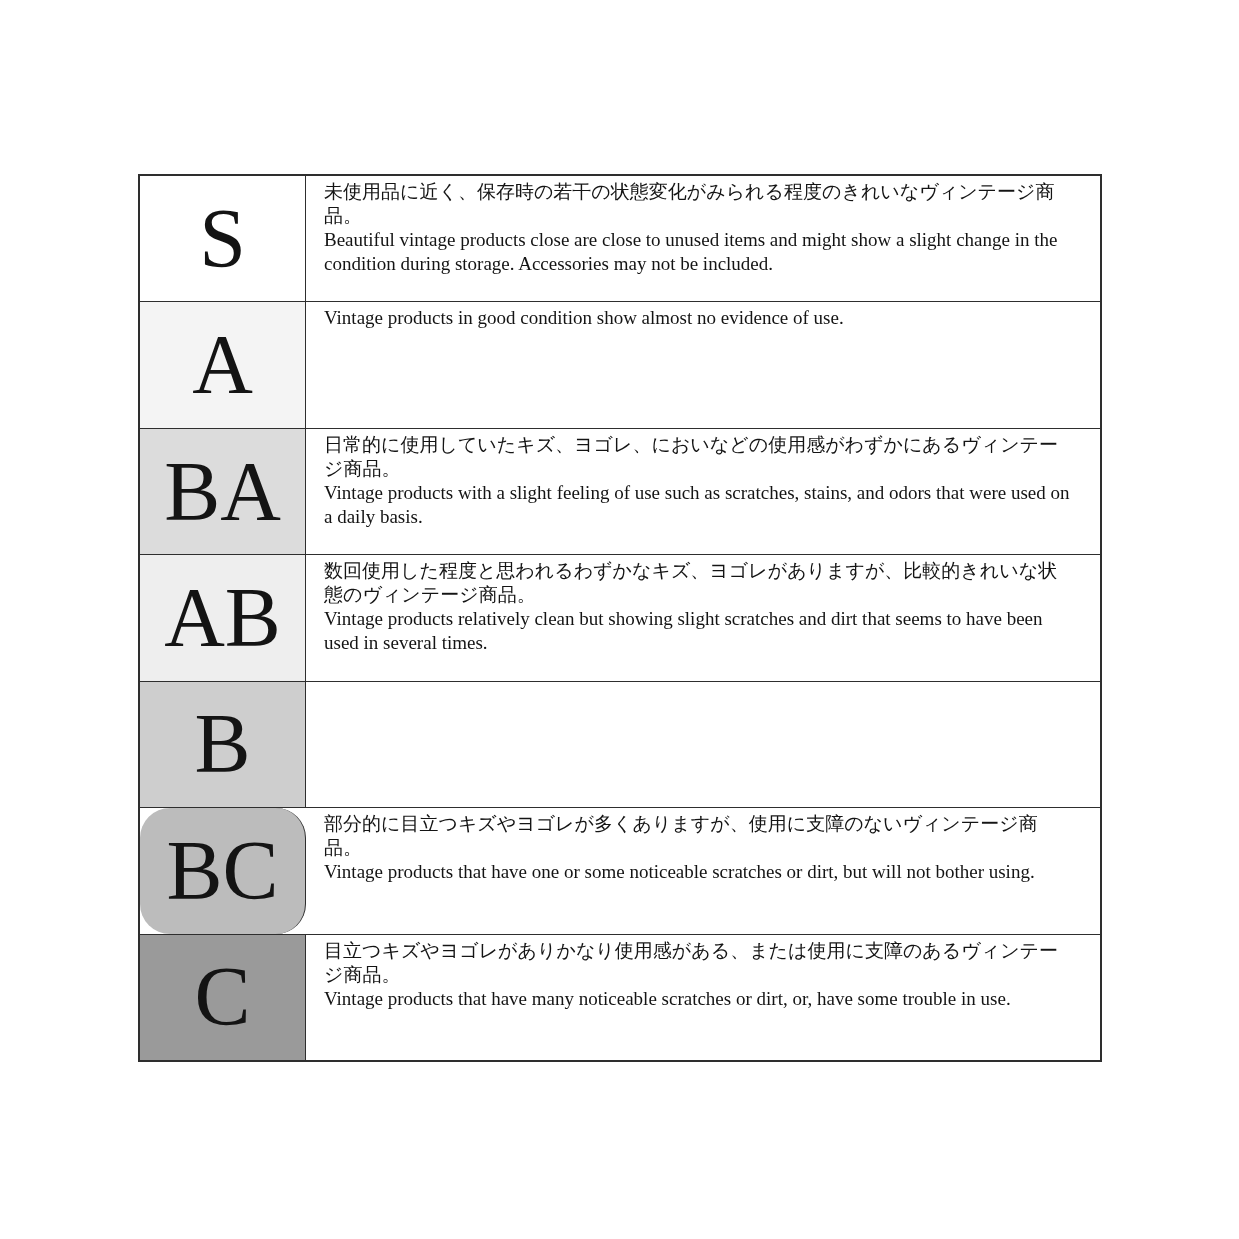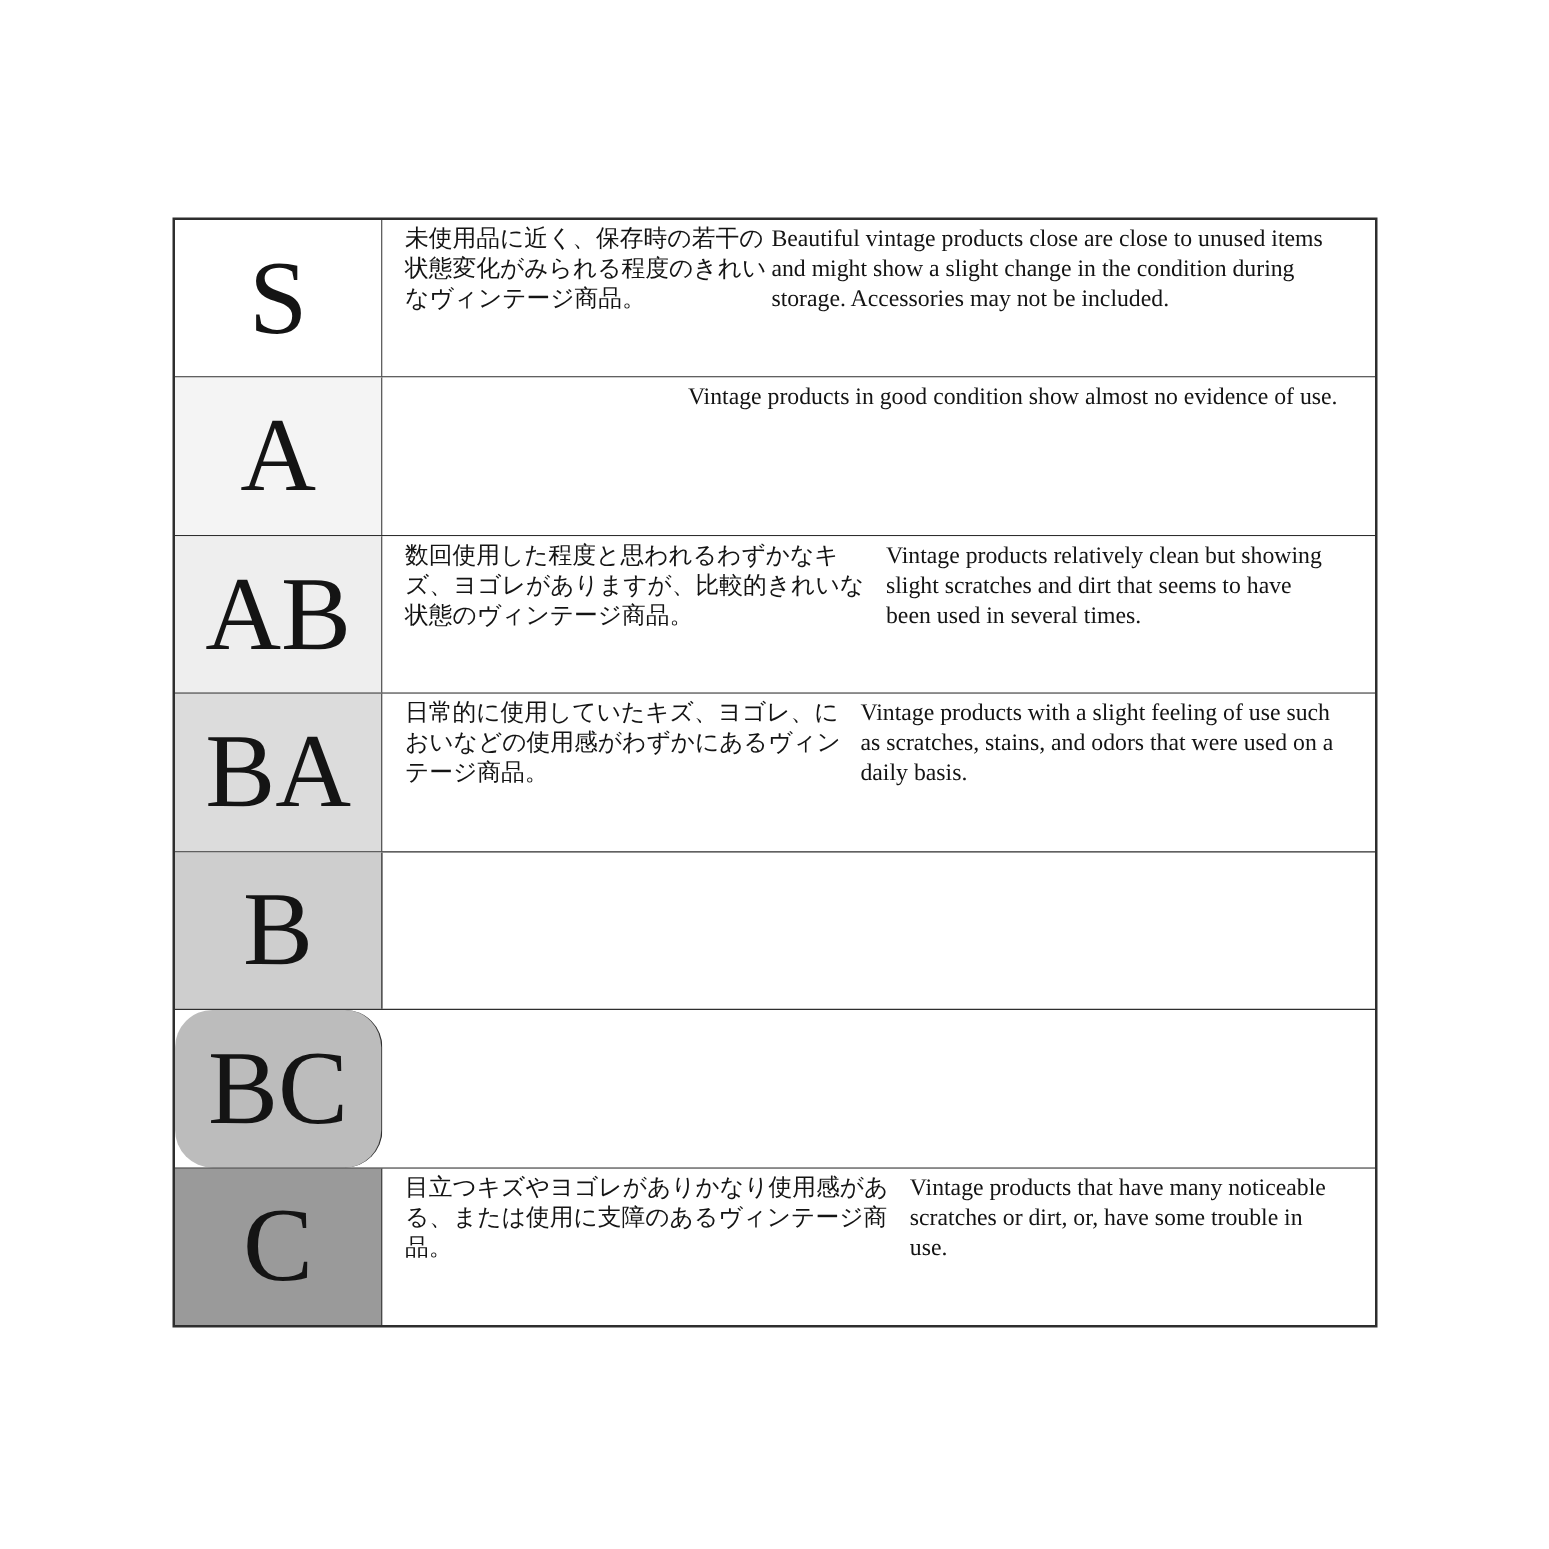--- a/index.html
+++ b/index.html
@@ -46,22 +46,22 @@
     box-sizing: border-box;
   }
   .grade-letter {
     font-size: 84px;
     line-height: 1;
     color: #141414;
   }
   .desc-cell {
     flex: 1 1 auto;
     display: flex;
-    flex-direction: row;
-    justify-content: flex-end;
+    flex-direction: column;
+    justify-content: flex-start;
     padding: 4px 30px 4px 18px;
     box-sizing: border-box;
     font-size: 19px;
     line-height: 24px;
     background: #ffffff;
   }
   .desc-jp, .desc-en {
     margin: 0;
   }
 </style>
@@ -84,48 +84,52 @@
     <div class="grade-row">
       <div class="grade-cell" style="background-color: rgb(244, 244, 244);">
         <span class="grade-letter">A</span>
       </div>
       <div class="desc-cell">
         <p class="desc-en">Vintage products in good condition show almost no evidence of use.</p>
       </div>
     </div>
 
     <div class="grade-row">
+      <div class="grade-cell" style="background-color: rgb(220, 220, 220);">
+        <span class="grade-letter">BA</span>
+      </div>
+      <div class="desc-cell">
+        <p class="desc-jp">日常的に使用していたキズ、ヨゴレ、においなどの使用感がわずかにあるヴィンテージ商品。</p>
+        <p class="desc-en">Vintage products with a slight feeling of use such as scratches, stains, and odors that were used on a daily basis.</p>
+      </div>
+    </div>
+
+    <div class="grade-row">
       <div class="grade-cell" style="background-color: rgb(238, 238, 238);">
         <span class="grade-letter">AB</span>
       </div>
       <div class="desc-cell">
         <p class="desc-jp">数回使用した程度と思われるわずかなキズ、ヨゴレがありますが、比較的きれいな状態のヴィンテージ商品。</p>
         <p class="desc-en">Vintage products relatively clean but showing slight scratches and dirt that seems to have been used in several times.</p>
-      </div>
-    </div>
-
-    <div class="grade-row">
-      <div class="grade-cell" style="background-color: rgb(220, 220, 220);">
-        <span class="grade-letter">BA</span>
-      </div>
-      <div class="desc-cell">
-        <p class="desc-jp">日常的に使用していたキズ、ヨゴレ、においなどの使用感がわずかにあるヴィンテージ商品。</p>
-        <p class="desc-en">Vintage products with a slight feeling of use such as scratches, stains, and odors that were used on a daily basis.</p>
       </div>
     </div>
 
     <div class="grade-row">
       <div class="grade-cell" style="background-color: rgb(206, 206, 206);">
         <span class="grade-letter">B</span>
       </div>
     </div>
 
     <div class="grade-row">
       <div class="grade-cell" style="background-color: rgb(188, 188, 188); border-radius: 30px;">
         <span class="grade-letter">BC</span>
+      </div>
+      <div class="desc-cell">
+        <p class="desc-jp">部分的に目立つキズやヨゴレが多くありますが、使用に支障のないヴィンテージ商品。</p>
+        <p class="desc-en">Vintage products that have one or some noticeable scratches or dirt, but will not bother using.</p>
       </div>
     </div>
 
     <div class="grade-row">
       <div class="grade-cell" style="background-color: rgb(154, 154, 154);">
         <span class="grade-letter">C</span>
       </div>
       <div class="desc-cell">
         <p class="desc-jp">目立つキズやヨゴレがありかなり使用感がある、または使用に支障のあるヴィンテージ商品。</p>
         <p class="desc-en">Vintage products that have many noticeable scratches or dirt, or, have some trouble in use.</p>

